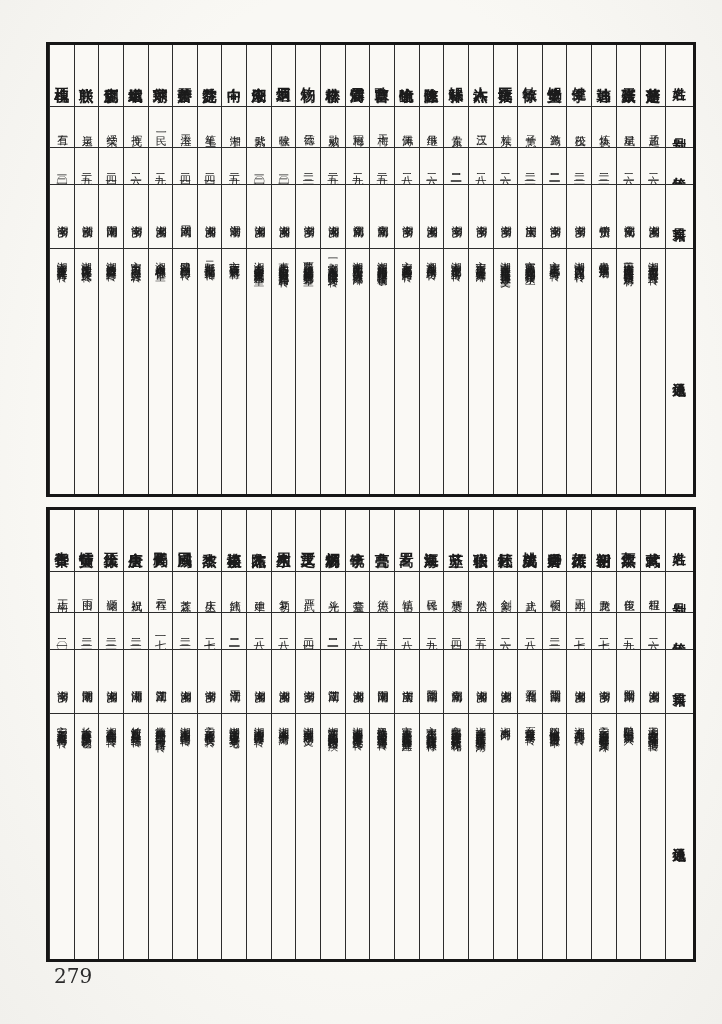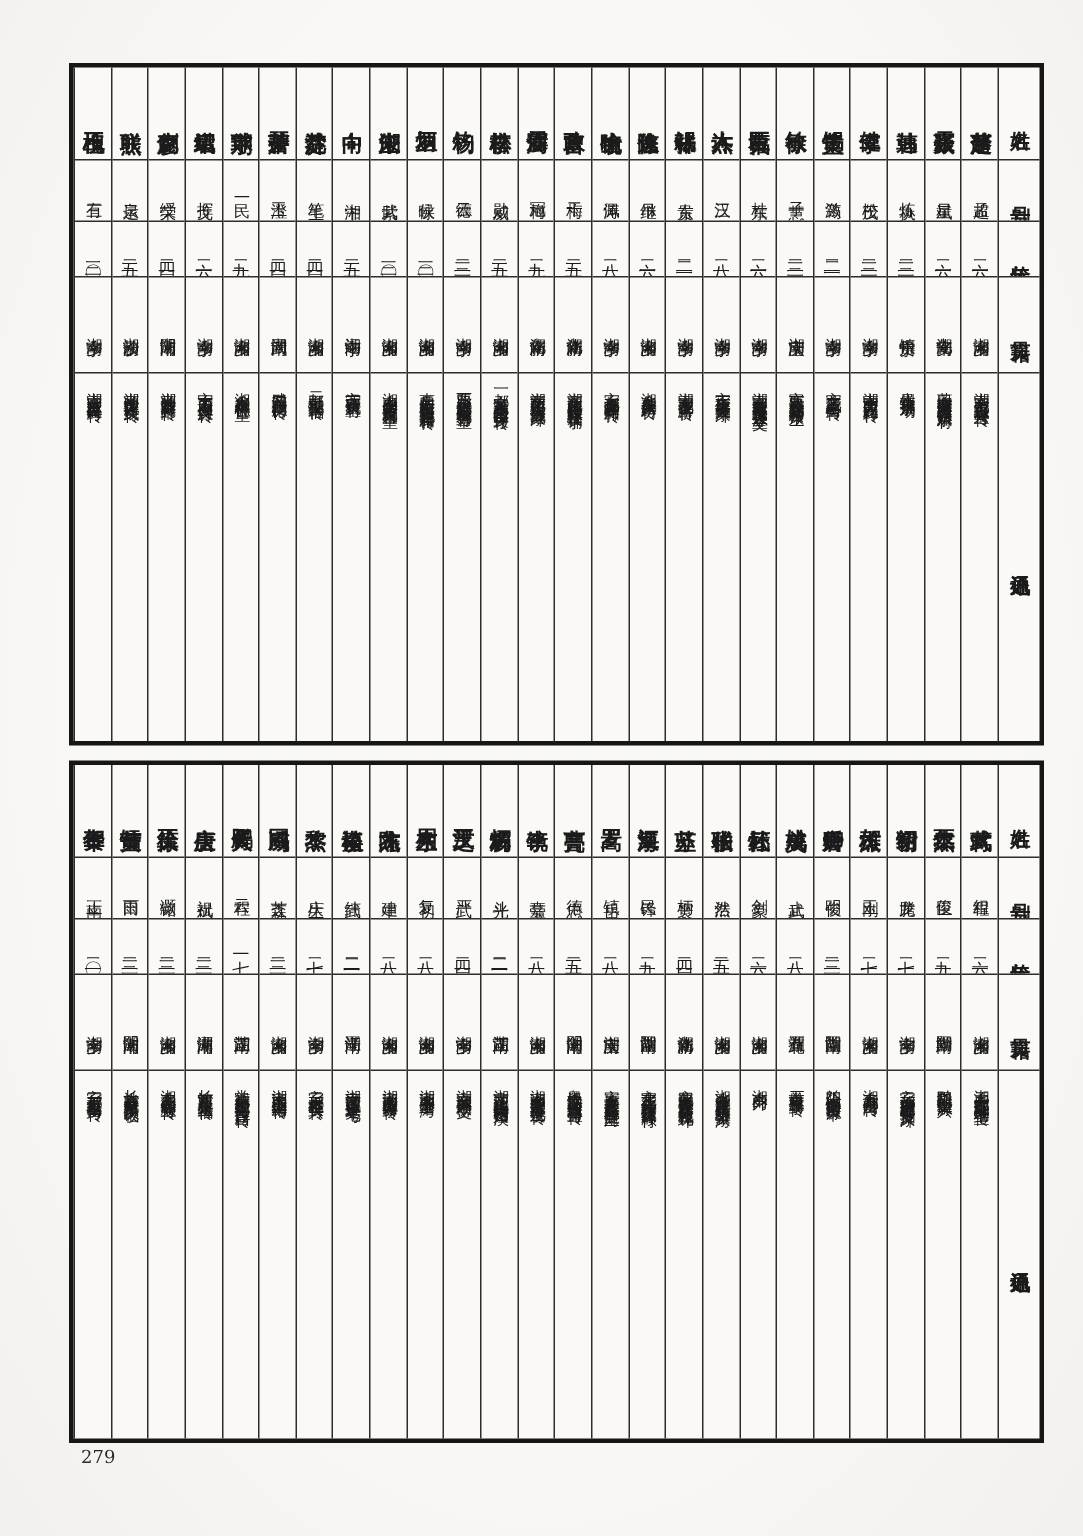--- a/index.html
+++ b/index.html
@@ -58,21 +58,21 @@
               font-size:10.5px; letter-spacing:1px;
               justify-content:flex-start; padding-top:4px; }
 
   .hcol .cell { font-weight:bold; font-size:13.5px; letter-spacing:0; }
   .hcol .c-name, .hcol .c-alias, .hcol .c-age, .hcol .c-native { justify-content:space-evenly; padding:3px 0; }
   .hcol .c-addr { justify-content:space-evenly; padding:20px 0; }
 
   .page-number {
     position:absolute;
     left:54px; top:964px;
-    font-size:12px;
+    font-size:20px;
     color:#2a2a2a;
     font-family:"DejaVu Serif", serif;
   }
 </style>
 </head>
 <body>
 
 <div class="page">
   <div class="vtable" id="table-top">
       <div class="col hcol">

